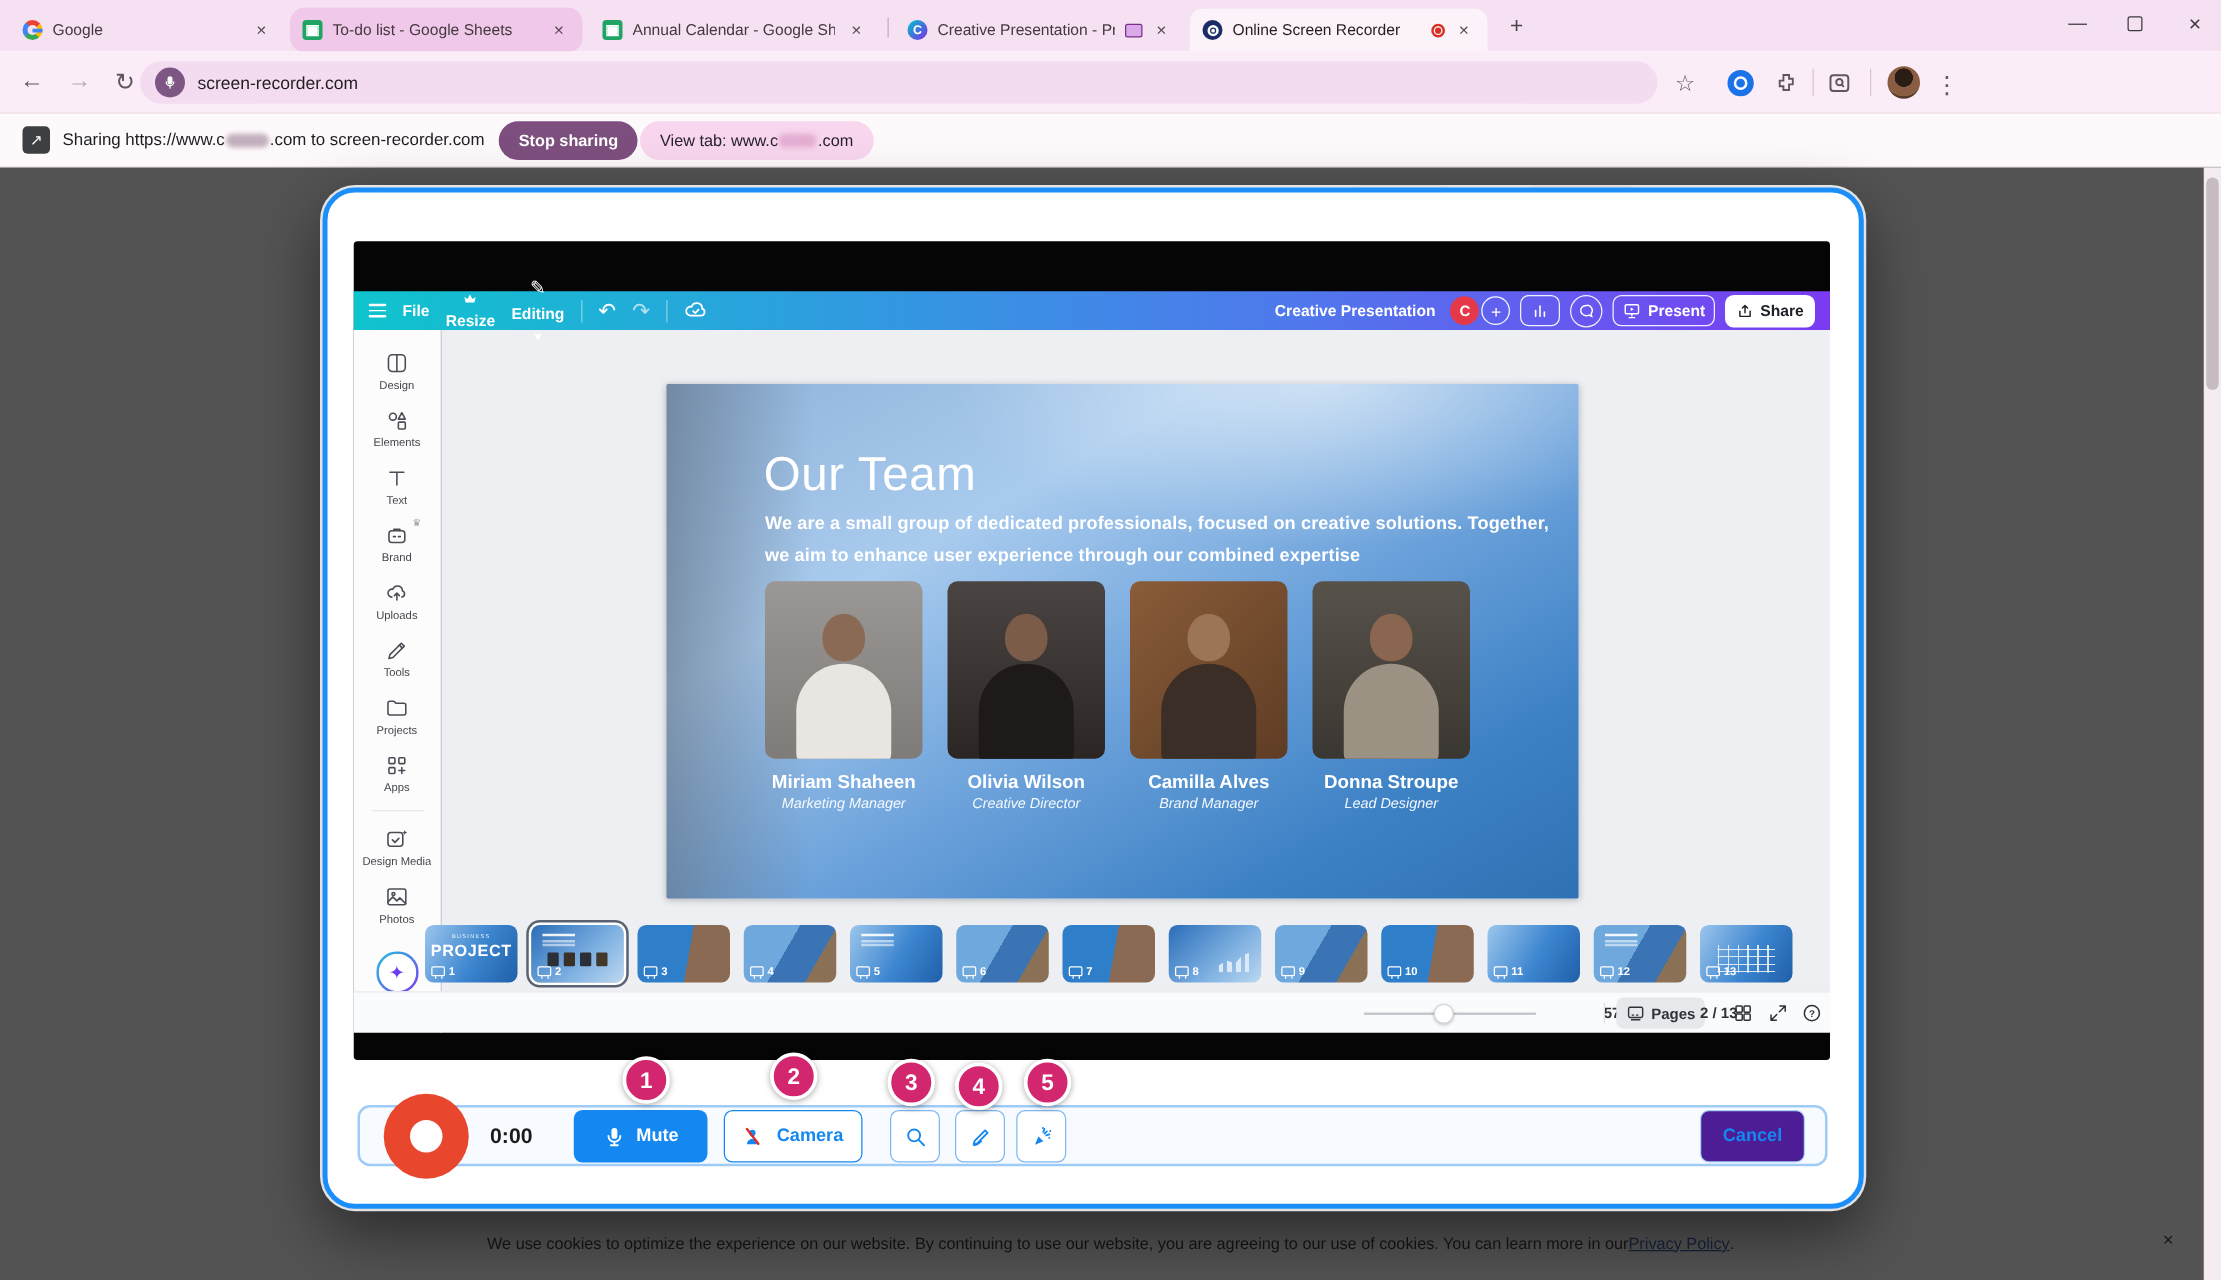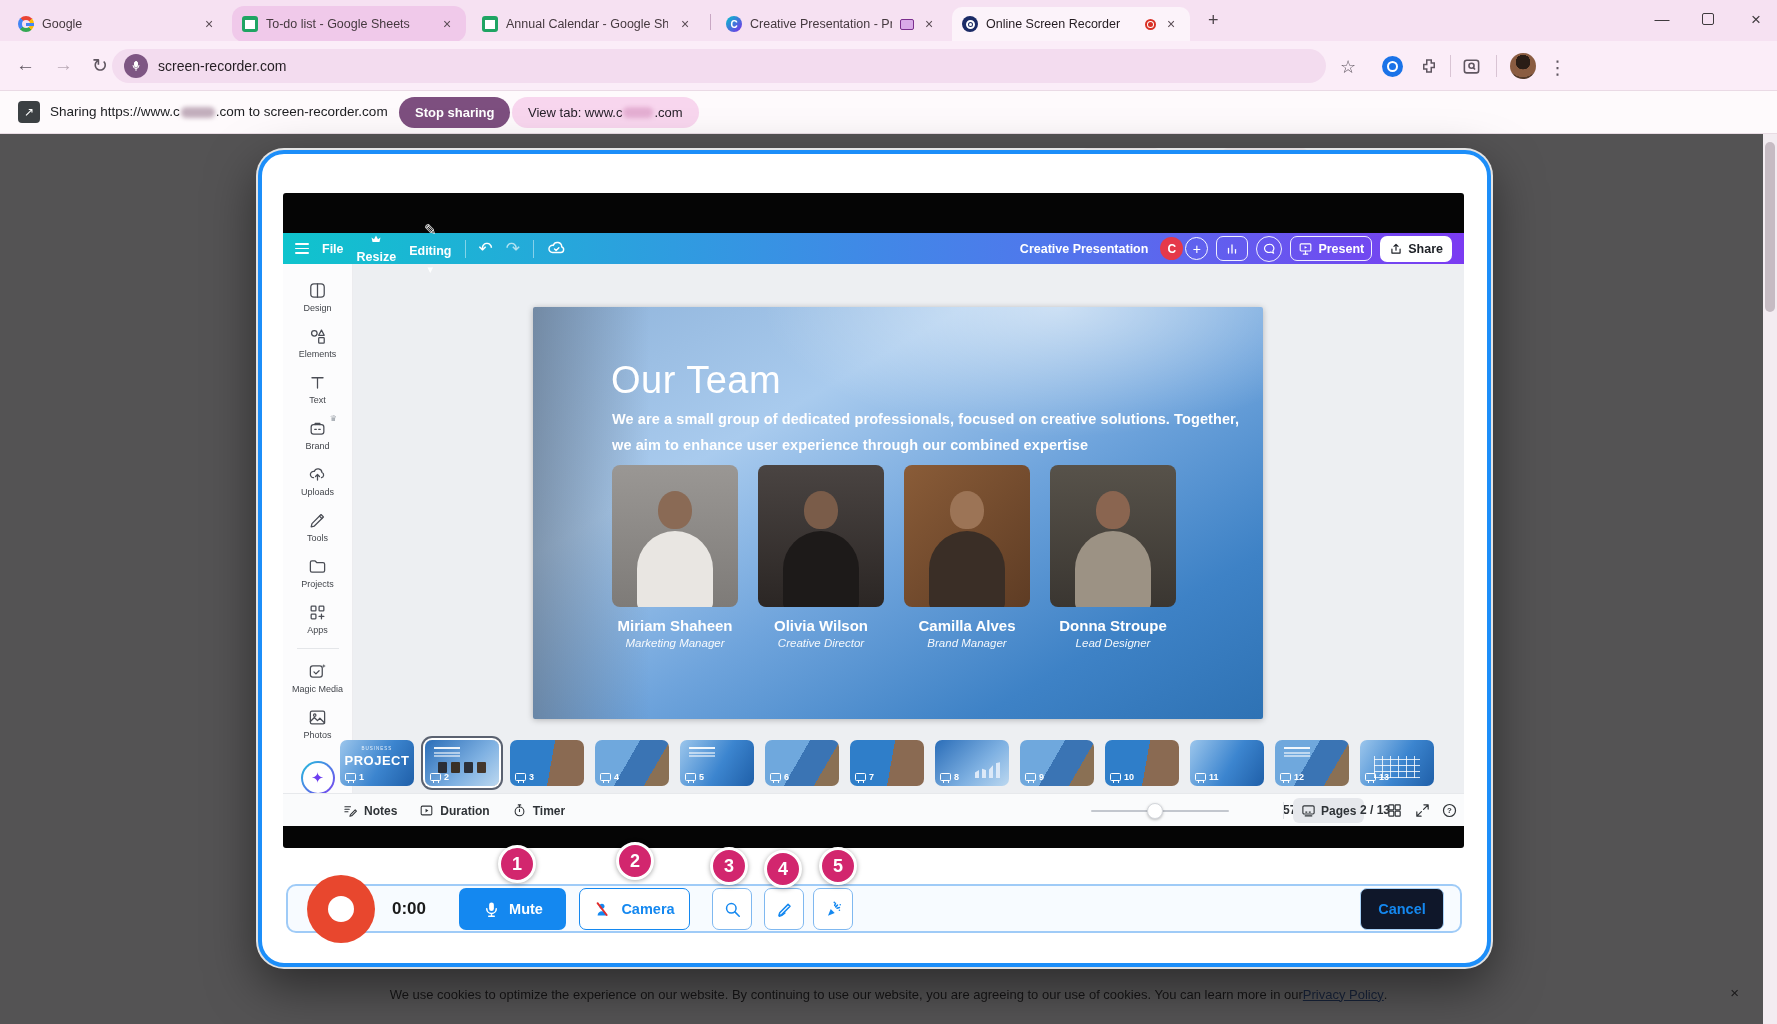--- a/index.html
+++ b/index.html
@@ -153,21 +153,21 @@
   .recbtn::after{content:"";position:absolute;left:21px;top:21px;width:26px;height:26px;border-radius:50%;background:#fff;}
   .rectime{position:absolute;left:392px;top:899px;width:50px;font-size:17px;font-weight:700;color:#1b1b1b;z-index:7;}
   .ctl{position:absolute;top:888px;height:42px;border-radius:7px;display:flex;align-items:center;justify-content:center;gap:8px;font-size:14.5px;font-weight:700;z-index:7;}
   .ctl svg{width:19px;height:19px;fill:none;stroke-width:1.9;stroke-linecap:round;stroke-linejoin:round;}
   .mute{left:459px;width:107px;background:#1488F0;color:#fff;}
   .mute svg{stroke:#fff;}
   .cam{left:579px;width:111px;background:#fff;border:1.6px solid #1488F0;color:#1488F0;}
   .sq{background:#fff;border:1.6px solid #7FB8F0;width:40px;}
   .sq svg{stroke:#1488F0;}
   .search{left:712px;} .pen{left:764px;} .confetti{left:813px;}
-  .cancel{left:1360px;width:84px;background:#0f172a;border:1.6px solid #A9D2F8;color:#1488F0;font-weight:700;}
+  .cancel{left:1360px;width:84px;background:#4c1d95;border:1.6px solid #A9D2F8;color:#1488F0;font-weight:700;}
   .badge{position:absolute;width:38px;height:38px;border-radius:50%;background:#D2266E;border:3px solid #fff;color:#fff;font-size:18px;font-weight:800;display:flex;align-items:center;justify-content:center;z-index:8;box-shadow:0 1px 5px rgba(0,0,0,.35);}
 </style>
 </head>
 <body>
 
 <div id="screen">
 
   <div class="tabbar">
     <div class="tab" style="left:8px;width:220px;">
       <span class="fav g"></span>
@@ -395,21 +395,21 @@
         </svg>
       <span class="slab">Apps</span>
     </div>
     <div class="sdiv"></div>
     <div class="sitem">
       <svg viewBox="0 0 24 24">
           <rect x="3" y="5" width="15" height="14" rx="3"></rect>
           <path d="M20 2.5l.7 1.8 1.8.7-1.8.7-.7 1.8-.7-1.8-1.8-.7 1.8-.7.7-1.8z" fill="#4a4d55" stroke="none"></path>
           <path d="M7.5 12.5l2.5 2.5 4-4"></path>
         </svg>
-      <span class="slab">Magic Media</span>
+      <span class="slab">Design Media</span>
     </div>
     <div class="sitem">
       <svg viewBox="0 0 24 24">
           <rect x="3" y="4" width="18" height="16" rx="2"></rect>
           <circle cx="8.5" cy="9" r="1.5"></circle>
           <path d="M3 17l5-5 4 4 3-3 6 6"></path>
         </svg>
       <span class="slab">Photos</span>
     </div>
     <div class="sparkle">✦</div>
@@ -520,43 +520,20 @@
     </div>
     <div class="thumb tB t13grid">
       <span class="chip">
           <span class="proj"></span>
           <span>13</span>
         </span>
     </div>
   </div>
 
   <div class="cv-status">
-    <div class="stleft">
-      <span class="stitem">
-        <svg viewBox="0 0 24 24">
-            <path d="M3 6h9M3 10h7M3 14h5"></path>
-            <path d="M12 18.5l7.5-7.5 2 2L14 20.5l-3 .8.9-2.8z"></path>
-          </svg>
-        <span>Notes</span>
-      </span>
-      <span class="stitem">
-        <svg viewBox="0 0 24 24">
-            <rect x="3.5" y="5" width="17" height="14" rx="2"></rect>
-            <path d="M10.5 9v6L15 12z" fill="#2f3337" stroke="none"></path>
-          </svg>
-        <span>Duration</span>
-      </span>
-      <span class="stitem">
-        <svg viewBox="0 0 24 24">
-            <circle cx="12" cy="13.5" r="7"></circle>
-            <path d="M12 13.5V10M10 3h4M12 3v3.5"></path>
-          </svg>
-        <span>Timer</span>
-      </span>
-    </div>
     <div class="slider">
         <div class="knob"></div>
       </div>
     <span class="pct">57%</span>
     <span class="stsep"></span>
     <span class="pagesbtn">
       <svg width="15" height="15" viewBox="0 0 24 24" fill="none" stroke="#2f3337" stroke-width="1.8">
           <rect x="3" y="4.5" width="18" height="13" rx="2"></rect>
           <path d="M6 20.5h12M7 14.5h3M12.5 14.5h3"></path>
         </svg>

